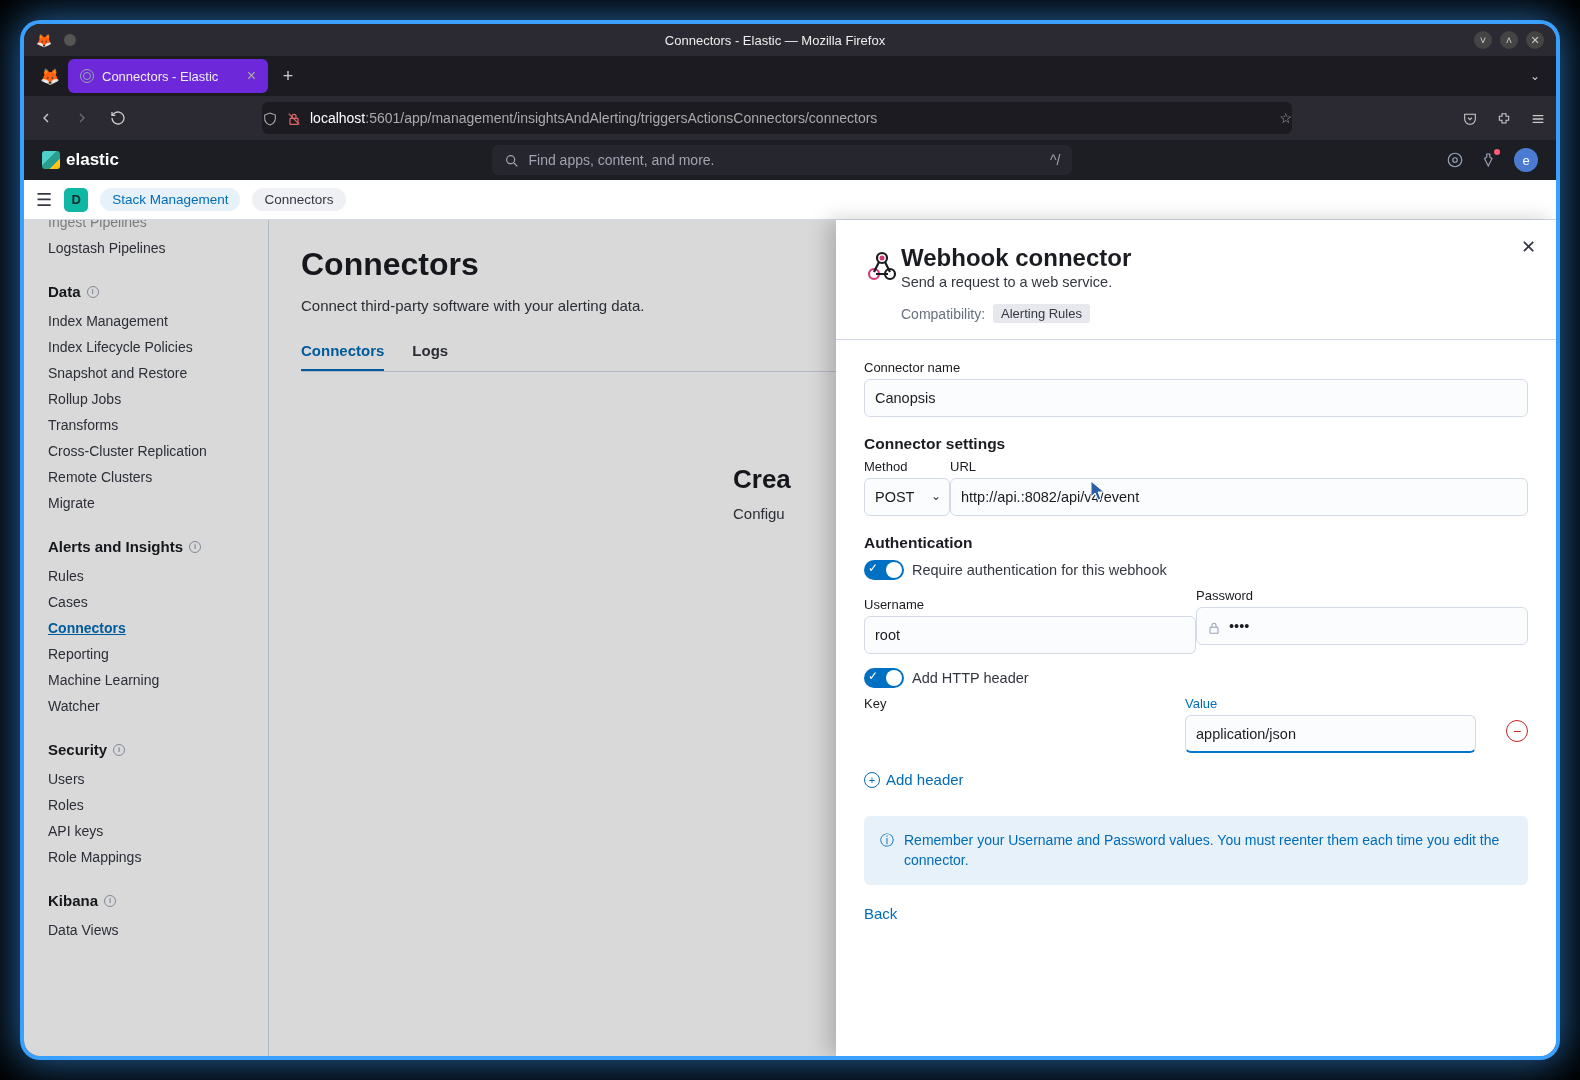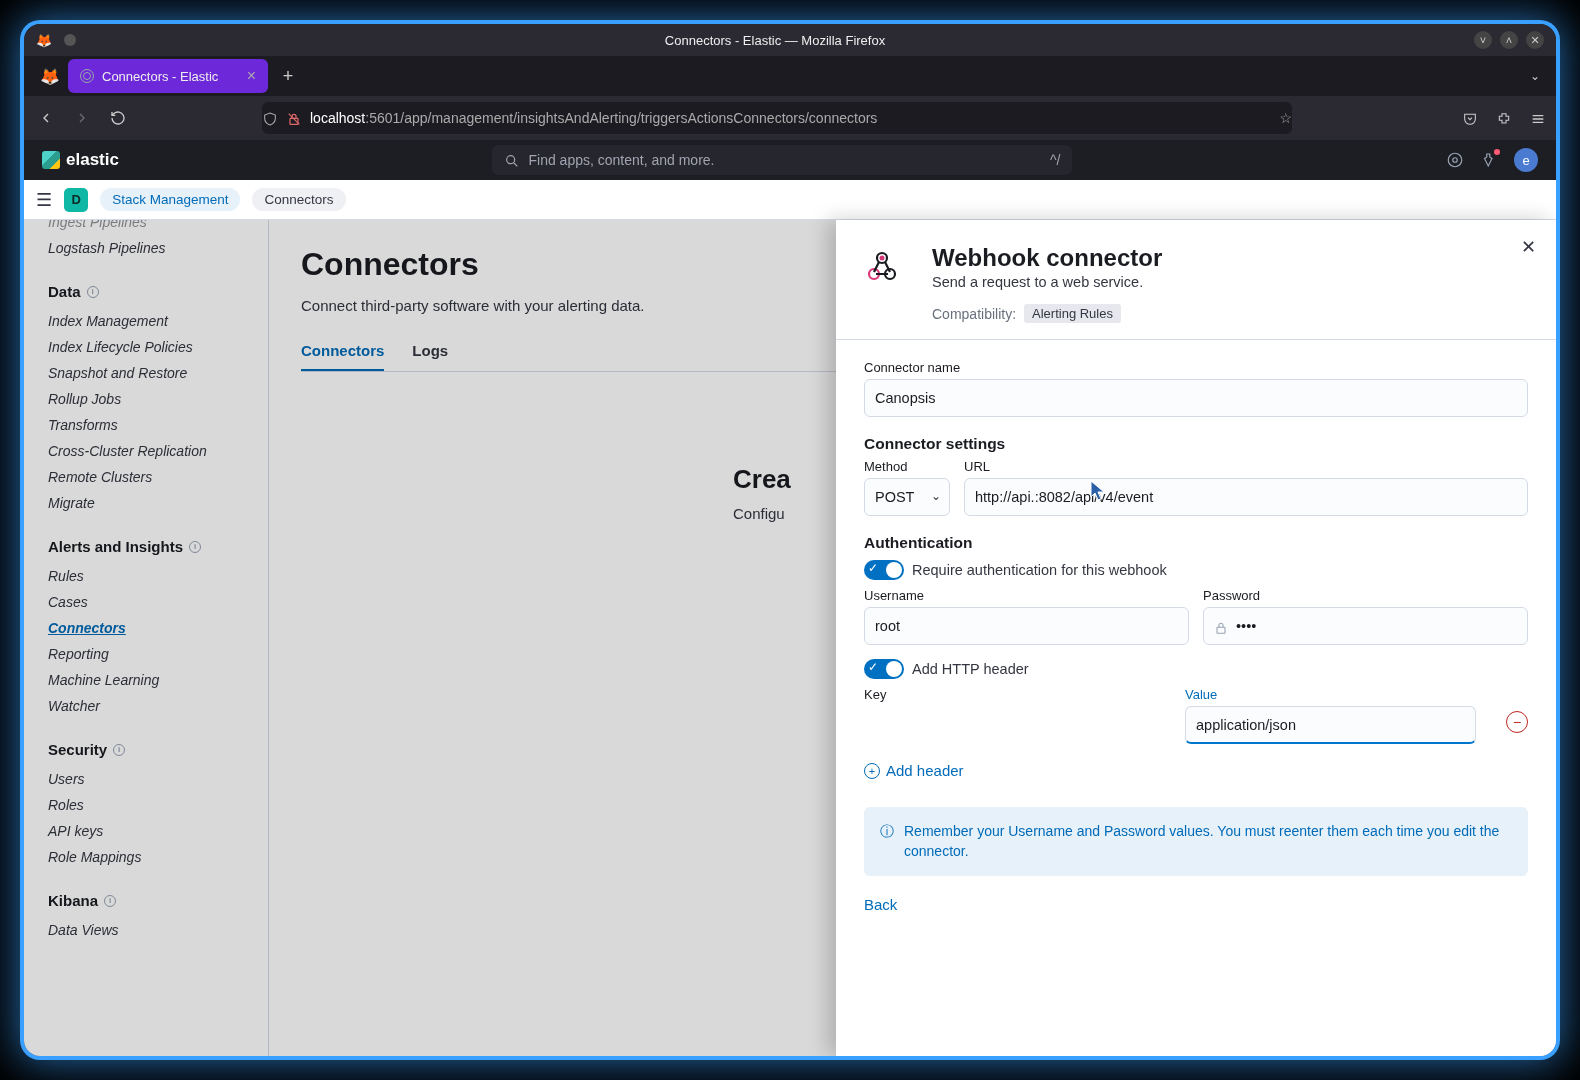--- a/index.html
+++ b/index.html
@@ -43,47 +43,47 @@
 .breadcrumb-row { background:#fff; height:40px; border-bottom:1px solid #d3dae6; display:flex; align-items:center; padding:0 12px; gap:12px; }
 .breadcrumb-row .menu-icon { font-size:18px; color:#343741; }
 .space-badge { width:24px; height:24px; background:#0fb8a5; color:#0a2b27; border-radius:5px; display:flex; align-items:center; justify-content:center; font-size:13px; font-weight:700; }
 .crumb { font-size:13.5px; padding:4px 12px; border-radius:14px; }
 .crumb.link { background:#e6f1fa; color:#006bb8; }
 .crumb.current { background:#eef0f4; color:#343741; }
 .app-body { display:flex; height:calc(100% - 196px); background:#fff; position:relative; }
 .sidebar { width:245px; border-right:1px solid #d3dae6; padding:0 4px 18px 4px; overflow:hidden; font-size:14px; color:#1a1c21; }
 .sidebar .sec-title { font-size:15px; font-weight:700; color:#1a1c21; margin:22px 0 8px 20px; display:flex; align-items:center; gap:6px; }
 .sidebar .sec-title .info { width:12px; height:12px; border:1px solid #98a2b3; border-radius:50%; font-size:8px; color:#98a2b3; display:inline-flex; align-items:center; justify-content:center; }
-.sidebar .item { padding:5px 0 5px 20px; color:#343741;font-style:italic; }
+.sidebar .item { padding:5px 0 5px 20px; color:#343741; }
 .sidebar .item.active { color:#006bb8; text-decoration:underline; font-weight:600; }
 .main { flex:1; padding:26px 32px; position:relative; }
 .main h1 { font-size:32px; font-weight:700; color:#1a1c21; }
 .main .sub { margin-top:14px; font-size:15px; color:#343741; }
 .tabs { margin-top:28px; border-bottom:1px solid #d3dae6; display:flex; gap:28px; font-size:15px; }
 .tabs .tab-itm { padding-bottom:10px; color:#343741; font-weight:600; }
 .tabs .tab-itm.active { color:#006bb8; border-bottom:2px solid #006bb8; }
 .empty-card { margin:70px 0 0 410px; width:420px; padding:22px; }
 .empty-card h2 { font-size:26px; font-weight:700; color:#1a1c21; }
 .empty-card p { margin-top:10px; color:#343741; font-size:15px; }
 .dim-overlay { position:absolute; inset:0; background:rgba(0,0,0,0.15); }
 .flyout { position:absolute; right:0; top:0; width:720px; height:100%; background:#fff; box-shadow:-8px 0 20px rgba(0,0,0,0.2); display:flex; flex-direction:column; overflow:auto; }
-.flyout .fhead { padding:24px 28px 16px 28px; border-bottom:1px solid #d3dae6; display:flex; gap:32px; position:relative; }
+.flyout .fhead { padding:24px 28px 16px 28px; border-bottom:1px solid #d3dae6; display:flex; gap:1px; position:relative; }
 .flyout .ficon { width:36px; height:36px; flex-shrink:0; margin-top:4px; }
 .flyout .ftitle { font-size:24px; font-weight:700; color:#1a1c21; }
 .flyout .fdesc { font-size:14.5px; color:#343741; margin-top:2px; }
 .flyout .compat { margin-top:14px; font-size:14px; color:#69707d; display:flex; align-items:center; gap:8px; }
 .flyout .badge { background:#e6e8ee; color:#343741; padding:2px 8px; border-radius:3px; font-size:13px; }
 .flyout .close-x { position:absolute; right:20px; top:16px; color:#343741; font-size:18px; }
 .fbody { padding:20px 28px; }
 .field-label { font-size:13px; color:#1a1c21; margin-bottom:4px; display:block; }
 .field-label.blue { color:#006bb8; }
 .input { width:100%; height:38px; border:1px solid #d3dae6; border-radius:6px; padding:0 10px; font-size:14.5px; color:#1a1c21; background:#fbfcfd; }
 .input.focus { border-bottom:2px solid #0077cc; }
 .section-title { font-size:15.5px; font-weight:700; color:#1a1c21; margin:18px 0 6px 0; }
-.row { display:flex; gap:14px; }
+.row { display:flex; }
 .select-wrap { position:relative; width:86px; }
 .select-wrap .caret { position:absolute; right:9px; top:11px; color:#343741; font-size:12px; }
 .pwd-wrap { position:relative; flex:1; }
 .pwd-wrap .lock-i { position:absolute; left:10px; top:10px; color:#98a2b3; }
 .pwd-wrap .input { padding-left:32px; }
 .switch { width:40px; height:20px; background:#0071c2; border-radius:20px; position:relative; display:inline-block; vertical-align:middle; margin-right:8px; }
 .switch::after { content:""; position:absolute; right:2px; top:2px; width:16px; height:16px; background:#fff; border-radius:50%; }
 .switch::before { content:"✓"; position:absolute; left:4px; top:1px; color:#fff; font-size:12px; }
 .switch-row { display:flex; align-items:center; margin:8px 0; }
 .switch-label { font-size:14.5px; color:#343741; }
@@ -322,21 +322,21 @@
             <input class="input" value="http://api.:8082/api/v4/event" style="">
           </div>
         </div>
 
         <div class="section-title">Authentication</div>
         <div class="switch-row">
           <span class="switch"></span>
           <span class="switch-label">Require authentication for this webhook</span>
         </div>
         <div class="row">
-          <div style="flex:1;">
+          <div style="flex:1;margin-top:9px;">
             <label class="field-label">Username</label>
             <input class="input" value="root" style="">
           </div>
           <div class="pwd-wrap">
             <label class="field-label">Password</label>
             <span class="lock-i" style="top:30px;">
               <svg class="icon" viewBox="0 0 24 24" fill="none" stroke="currentColor" stroke-width="1.6">
                   <rect x="6" y="11" width="12" height="9" rx="1"></rect>
                   <path d="M9 11V8a3 3 0 1 1 6 0v3"></path>
                 </svg>

